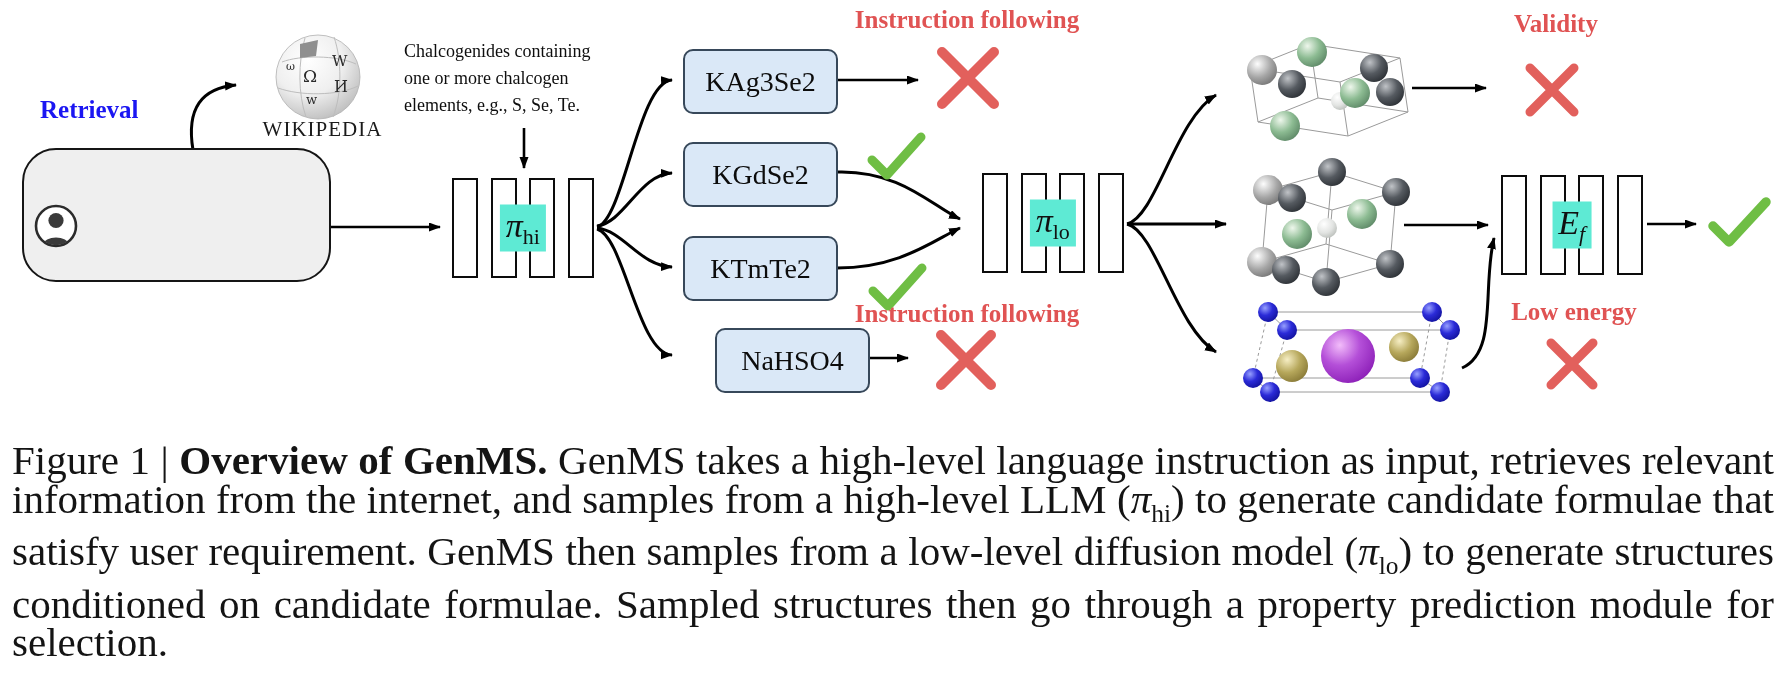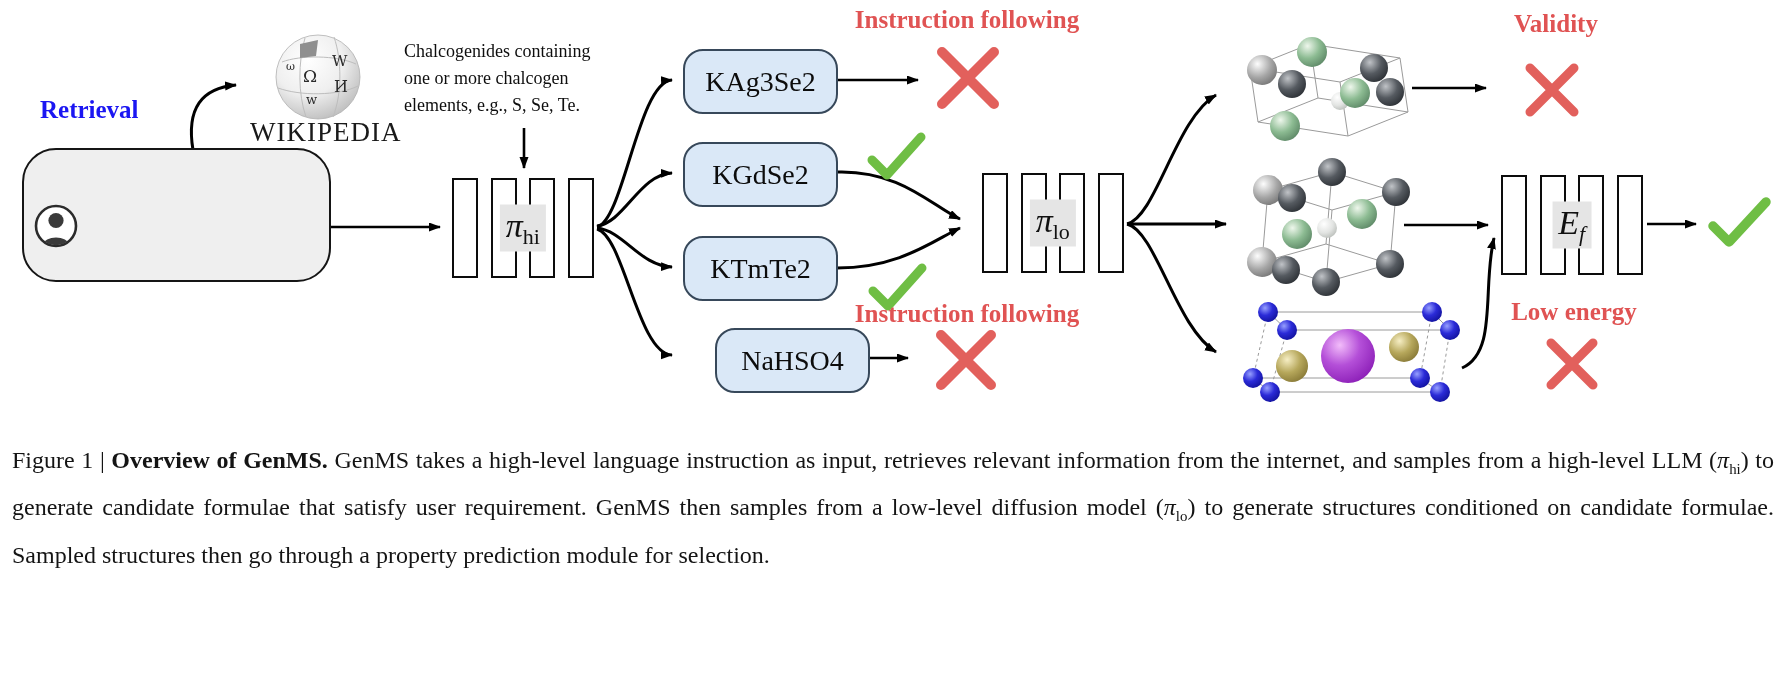--- a/index.html
+++ b/index.html
@@ -1,44 +1,44 @@
 <!DOCTYPE html>
 <html><head>
 <meta charset="utf-8">
 <style>
   html,body{margin:0;padding:0;background:#ffffff;}
   #page{position:relative;width:1786px;height:676px;background:#fff;overflow:hidden;
         font-family:"Liberation Serif","DejaVu Serif",serif;color:#111;}
   .abs{position:absolute;}
   
   .retrieval{left:40px;top:96px;font-size:25px;font-weight:bold;color:#1b16f2;}
-  .wikipedia{left:250px;top:117px;width:145px;text-align:center;font-size:27px;
+  .wikipedia{left:250px;top:117px;width:145px;text-align:center;font-size:21px;
              letter-spacing:1px;color:#1a1a1a;}
   .prompt-box{left:22px;top:148px;width:305px;height:130px;background:#efefef;
               border:2.5px solid #151515;border-radius:34px;}
   .prompt-text{left:92px;top:160px;width:235px;font-size:25.5px;line-height:32px;color:#0e0e0e;}
   .note{left:404px;top:38px;width:210px;font-size:18px;line-height:27px;color:#0e0e0e;}
   .red-label{font-weight:bold;color:#e05353;text-align:center;font-size:25px;}
   .if-top{left:837px;top:6px;width:260px;}
   .if-bottom{left:837px;top:300px;width:260px;}
   .validity{left:1476px;top:10px;width:160px;}
   .low-energy{left:1479px;top:298px;width:190px;}
   
   .cand{left:683px;width:151px;height:61px;background:#dae8f7;border:2px solid #37485a;
-        border-radius:20px;display:flex;align-items:center;justify-content:center;
+        border-radius:10px;display:flex;align-items:center;justify-content:center;
         font-size:28px;color:#0c0c0c;}
   
   .nn-block{display:flex;gap:12.5px;}
   .nn-bar{width:26px;height:100px;background:#fff;border:2.6px solid #0c0c0c;box-sizing:border-box;}
   .nn-label{position:absolute;left:50%;top:50%;transform:translate(-50%,-50%);
-            background:#e5e5e5;padding:2px 6px;font-size:34px;font-style:italic;white-space:nowrap;}
+            background:#5eead4;padding:2px 6px;font-size:34px;font-style:italic;white-space:nowrap;}
   .nn-label .sub{font-size:22px;font-style:normal;vertical-align:-7px;}
   .nn-label .sub-it{font-size:22px;font-style:italic;vertical-align:-7px;}
   
-  .caption{left:12px;top:441px;width:1762px;font-size:24px;line-height:38.5px;
+  .caption{left:12px;top:441px;width:1762px;font-size:41px;line-height:38.5px;
            text-align:justify;color:#141414;}
   .caption b{font-weight:bold;}
   .caption i{font-style:italic;}
   .caption sub{font-size:0.62em;font-style:normal;}
   svg{display:block;}
 </style>
 </head>
 <body>
 
 <div id="page">

